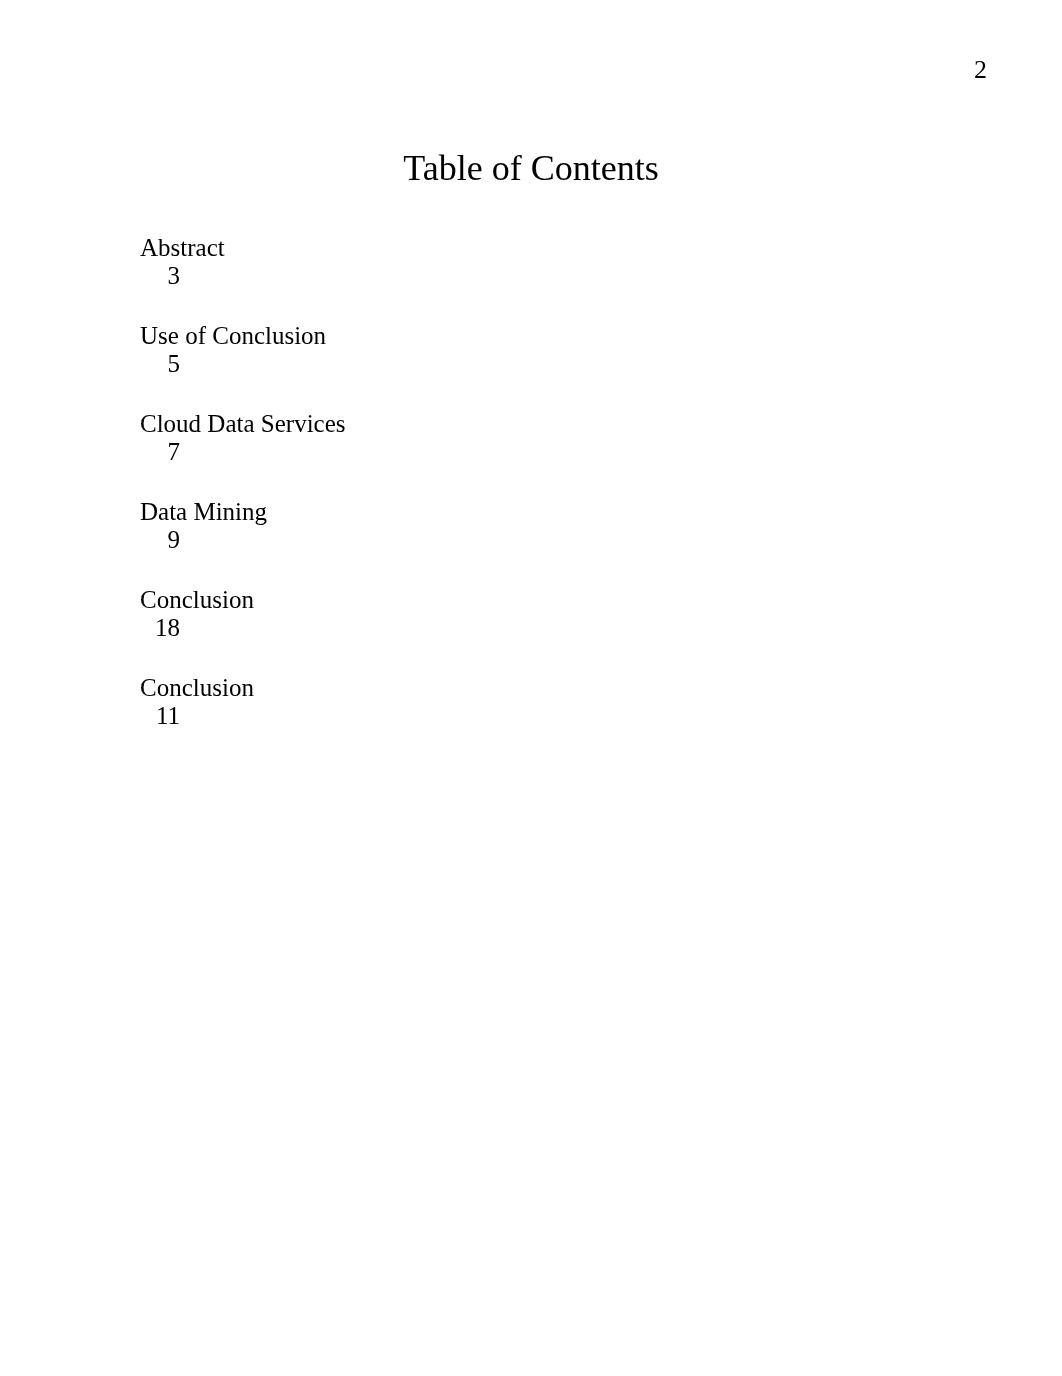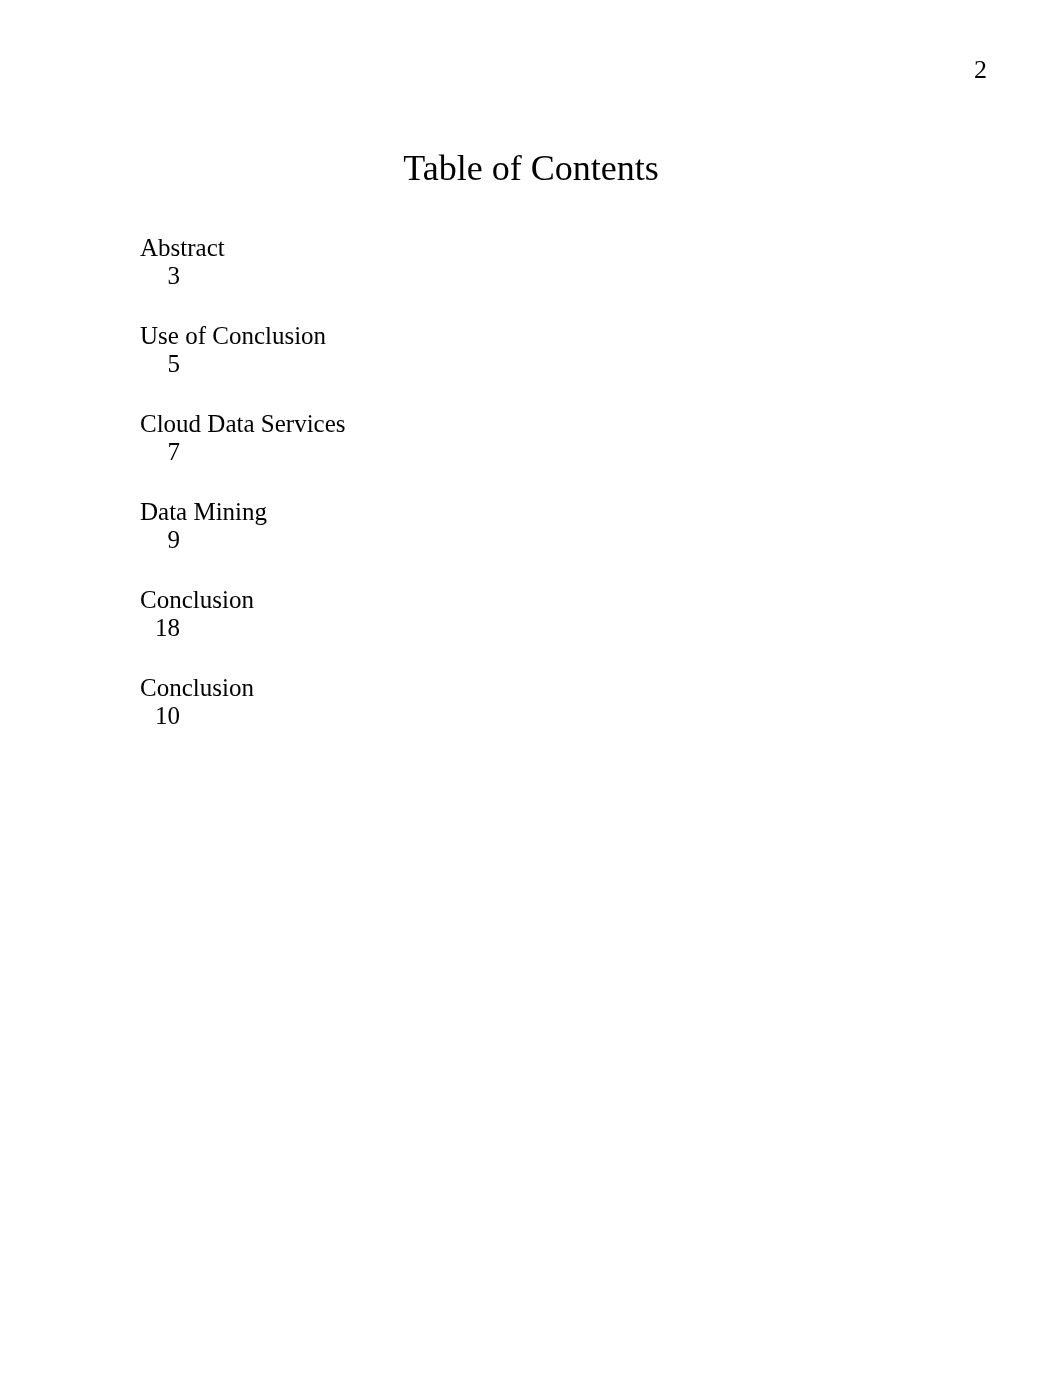--- a/index.html
+++ b/index.html
@@ -77,16 +77,16 @@
     <div class="toc-row">
       <span class="toc-label">Data Mining</span>
       <span class="toc-page">9</span>
     </div>
     <div class="toc-row">
       <span class="toc-label">Conclusion</span>
       <span class="toc-page">18</span>
     </div>
     <div class="toc-row">
       <span class="toc-label">Conclusion</span>
-      <span class="toc-page">10</span>
+      <span class="toc-page">11</span>
     </div>
   </div>
 </div>
 
 </body></html>

